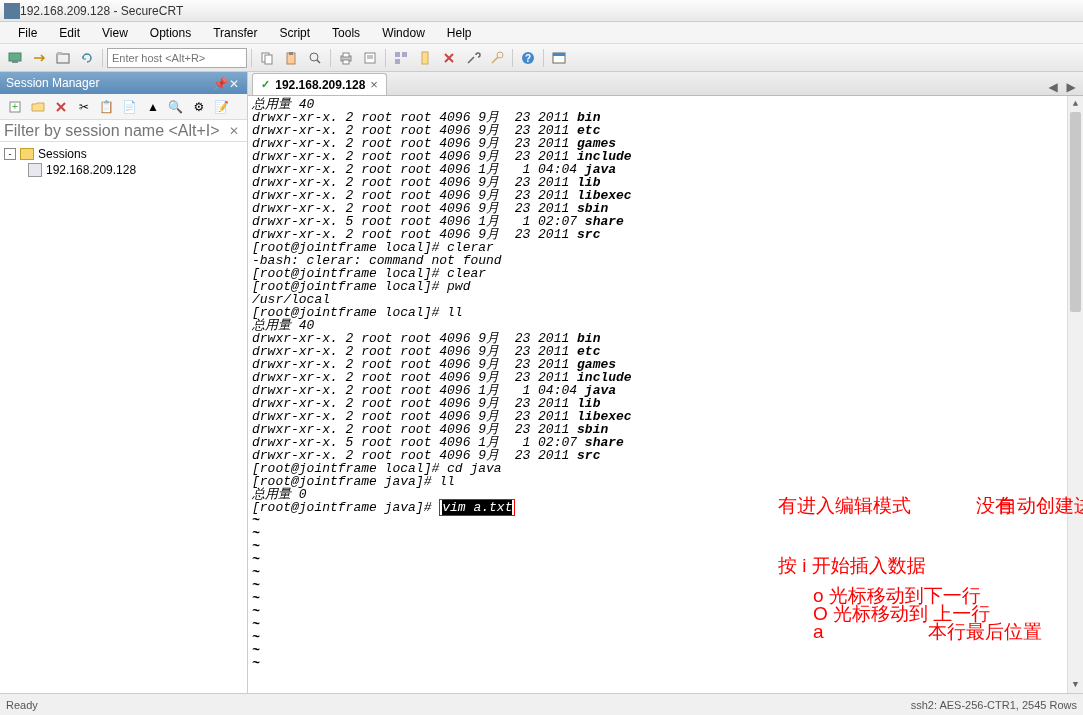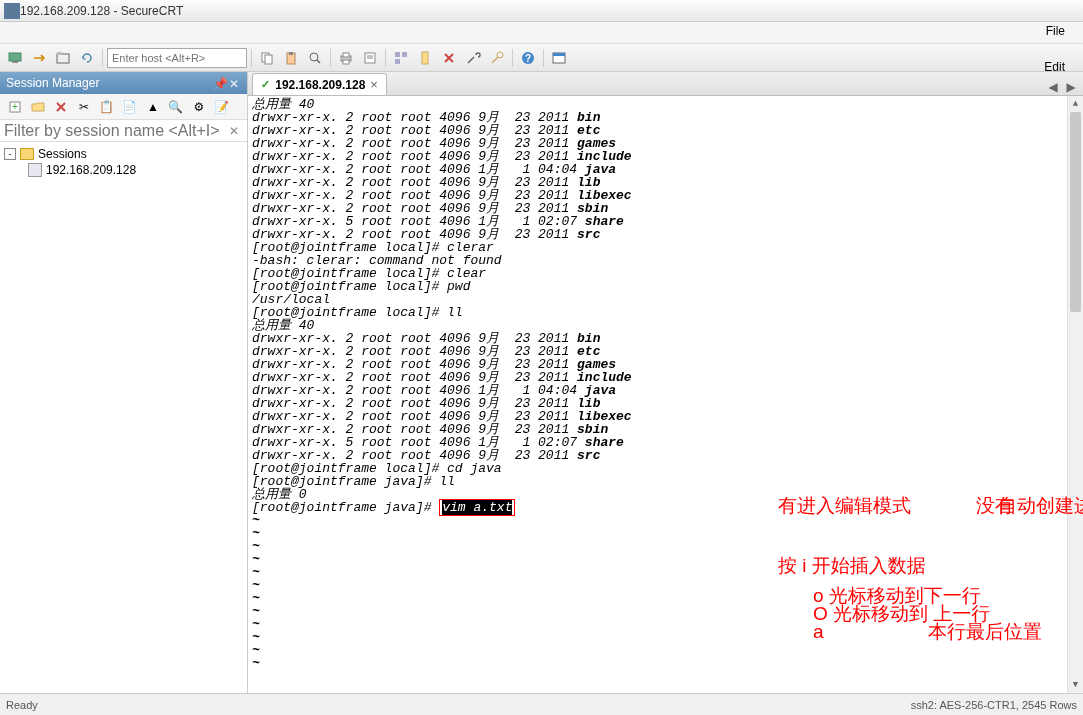--- a/index.html
+++ b/index.html
@@ -2,21 +2,21 @@
 <html><head>
   <meta charset="utf-8">
   <style>
     * { margin: 0; padding: 0; box-sizing: border-box; }
     body { font-family: "Segoe UI", Tahoma, sans-serif; font-size: 12px; background: #f0f0f0; width: 1083px; height: 715px; overflow: hidden; position: relative; }
     
     .titlebar { height: 22px; background: linear-gradient(to bottom, #fdfdfd, #e8e8e8); border-bottom: 1px solid #ccc; display: flex; align-items: center; padding: 0 4px; gap: 0; }
     .titlebar-icon { width: 16px; height: 16px; background: #5a7a9a; display: inline-block; }
     .titlebar-text { font-size: 12px; color: #333; }
     
-    .menubar { height: 22px; background: #f5f5f5; display: flex; align-items: flex-end; padding: 0 8px; gap: 18px; border-bottom: 1px solid #ddd; flex-direction: column; }
+    .menubar { height: 22px; background: #f5f5f5; display: flex; align-items: center; padding: 0 8px; gap: 2px; border-bottom: 1px solid #ddd; }
     .menu-item { padding: 2px 10px; cursor: pointer; }
     
     .toolbar { height: 28px; background: linear-gradient(to bottom, #f8f8f8, #e8e8e8); border-bottom: 1px solid #ccc; display: flex; align-items: center; padding: 0 4px; gap: 2px; }
     .tb-btn { width: 22px; height: 22px; display: inline-flex; align-items: center; justify-content: center; cursor: pointer; border: 1px solid transparent; }
     .tb-sep { width: 1px; height: 18px; background: #ccc; margin: 0 2px; }
     .host-input { width: 140px; height: 20px; border: 1px solid #aaa; padding: 0 4px; font-size: 11px; color: #888; background: white; }
     
     .main-area { display: flex; height: calc(100% - 72px - 22px); }
     
     .session-manager { width: 248px; background: #fff; border-right: 1px solid #ccc; display: flex; flex-direction: column; }

